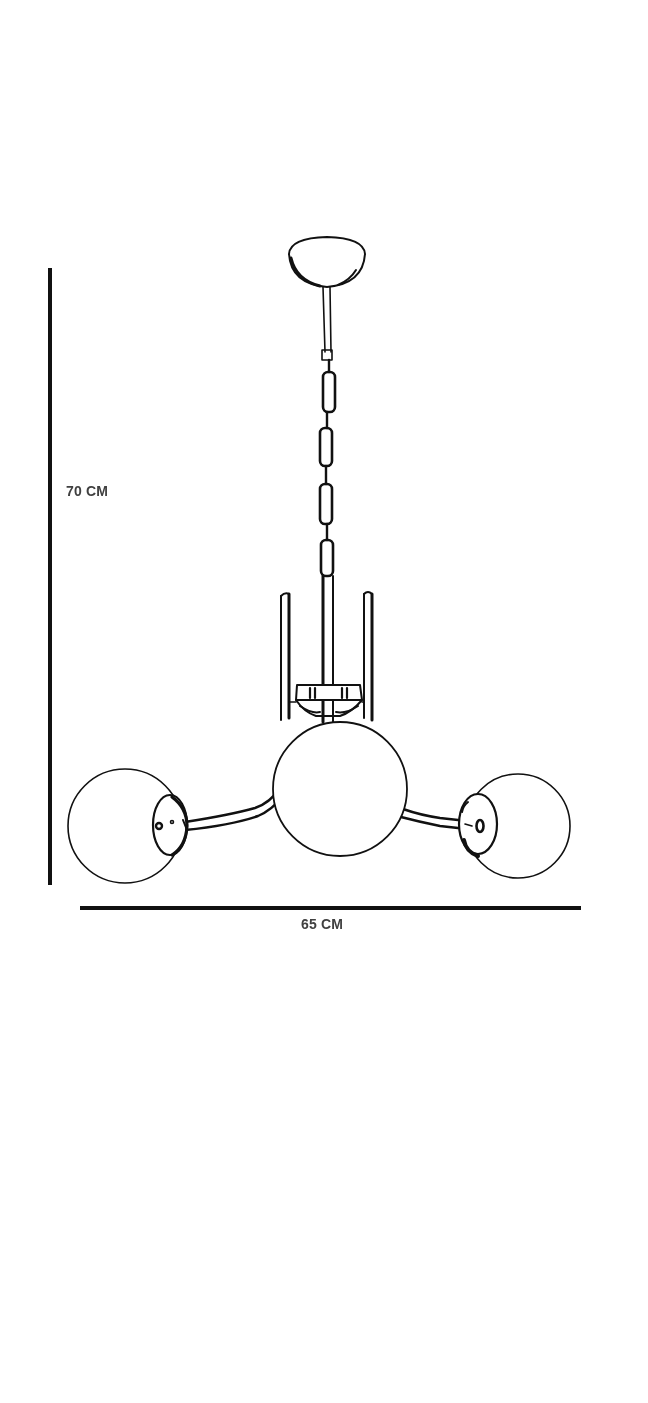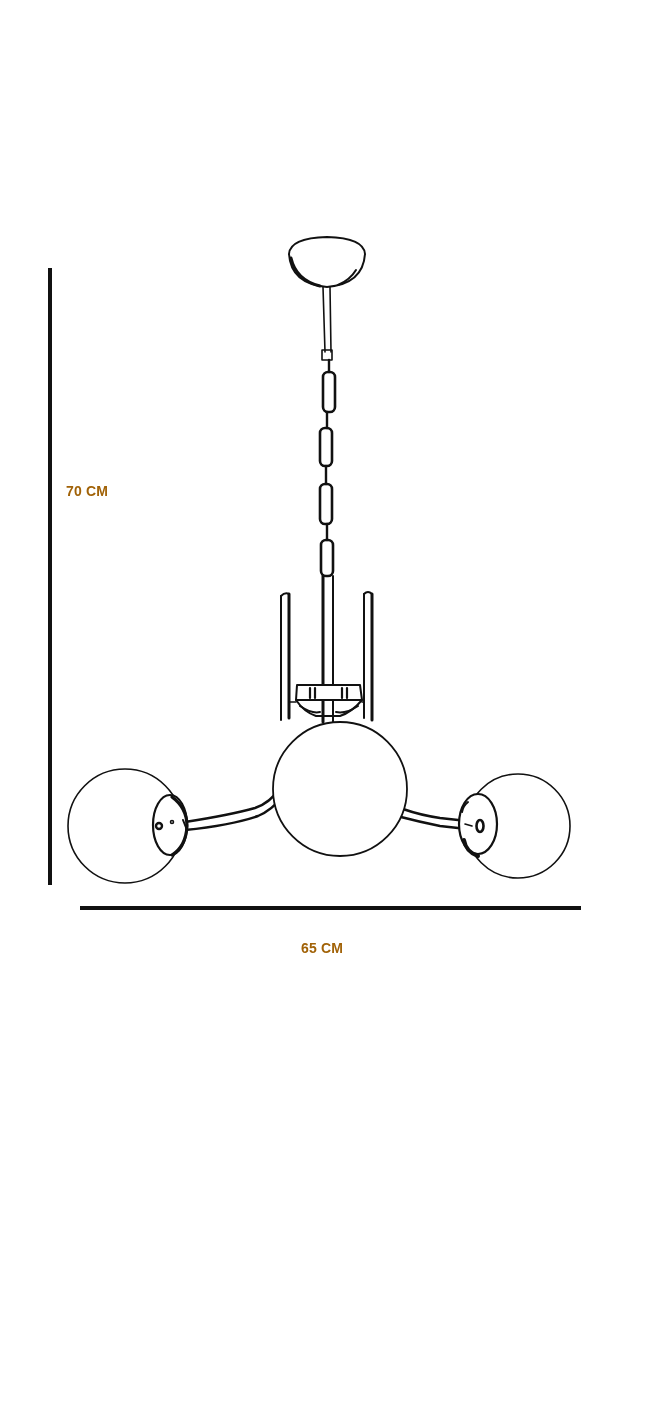--- a/index.html
+++ b/index.html
@@ -34,32 +34,31 @@
       left: 80px;
       top: 906px;
       width: 501px;
       height: 4px;
       background: #111111;
     }
     .dim-label {
       position: absolute;
       font-weight: bold;
       font-size: 14px;
-      color: #a16207;
+      color: #404040;
       letter-spacing: 0.2px;
       white-space: nowrap;
     }
     .dim-label.height {
       left: 66px;
       top: 483px;
     }
     .dim-label.width {
       left: 301px;
       top: 916px;
-      margin-top: 24px;
     }
     svg.fixture {
       position: absolute;
       left: 0;
       top: 0;
     }
   </style>
 </head>
 <body>
 

